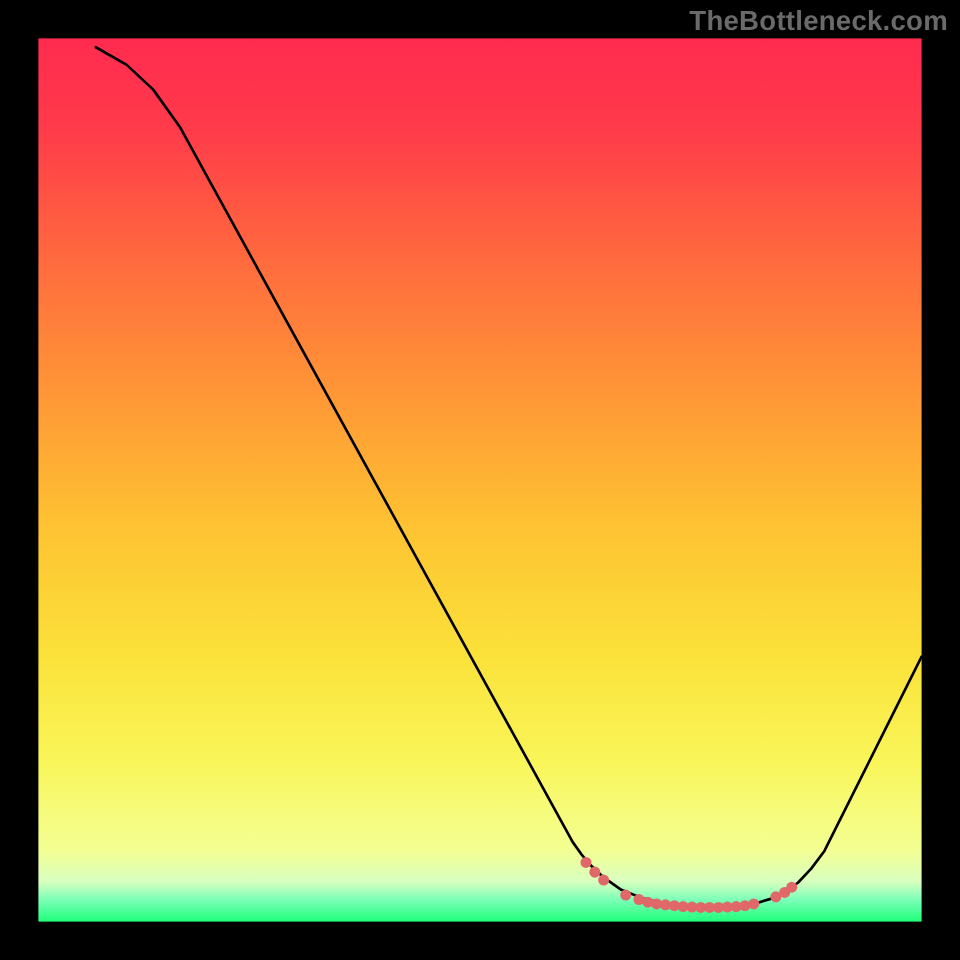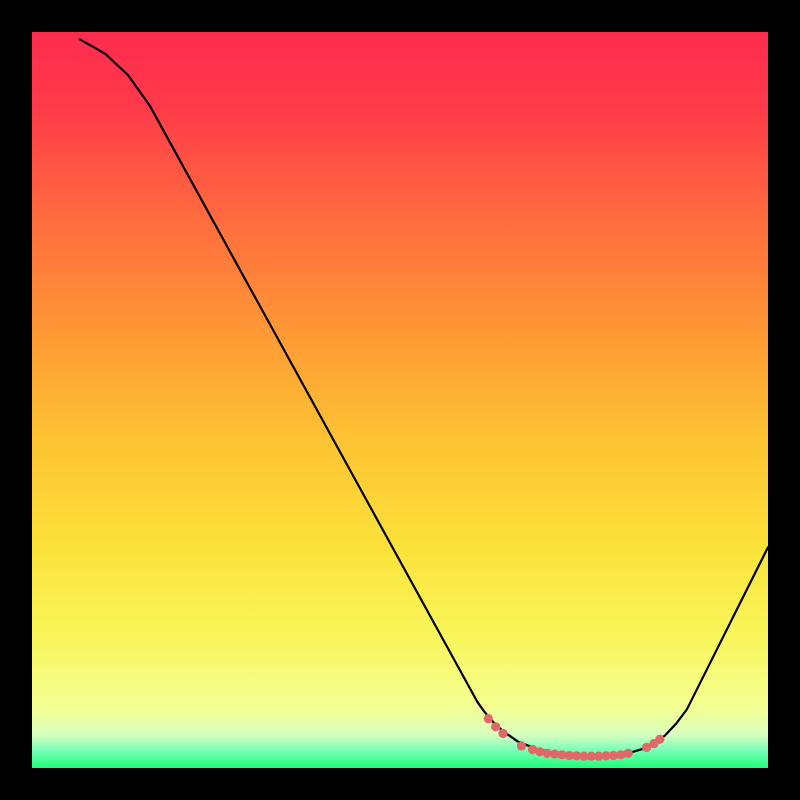--- a/index.html
+++ b/index.html
@@ -27,20 +27,21 @@
     z-index: 10;
   }
   svg {
     display: block;
   }
 </style>
 </head>
 <body>
 
 <div class="chart-container">
+  <div class="watermark">TheBottleneck.com</div>
   <svg id="chart-svg" width="800" height="800" viewBox="0 0 800 800">
     <defs>
       <linearGradient id="bg-grad" x1="0" y1="0" x2="0" y2="1">
           <stop offset="0%" stop-color="#ff2b4f"></stop>
           <stop offset="10%" stop-color="#ff3a4a"></stop>
           <stop offset="25%" stop-color="#ff6a3e"></stop>
           <stop offset="40%" stop-color="#ff9636"></stop>
           <stop offset="55.00000000000001%" stop-color="#fec232"></stop>
           <stop offset="70%" stop-color="#fbe23a"></stop>
           <stop offset="82%" stop-color="#f9f65a"></stop>

